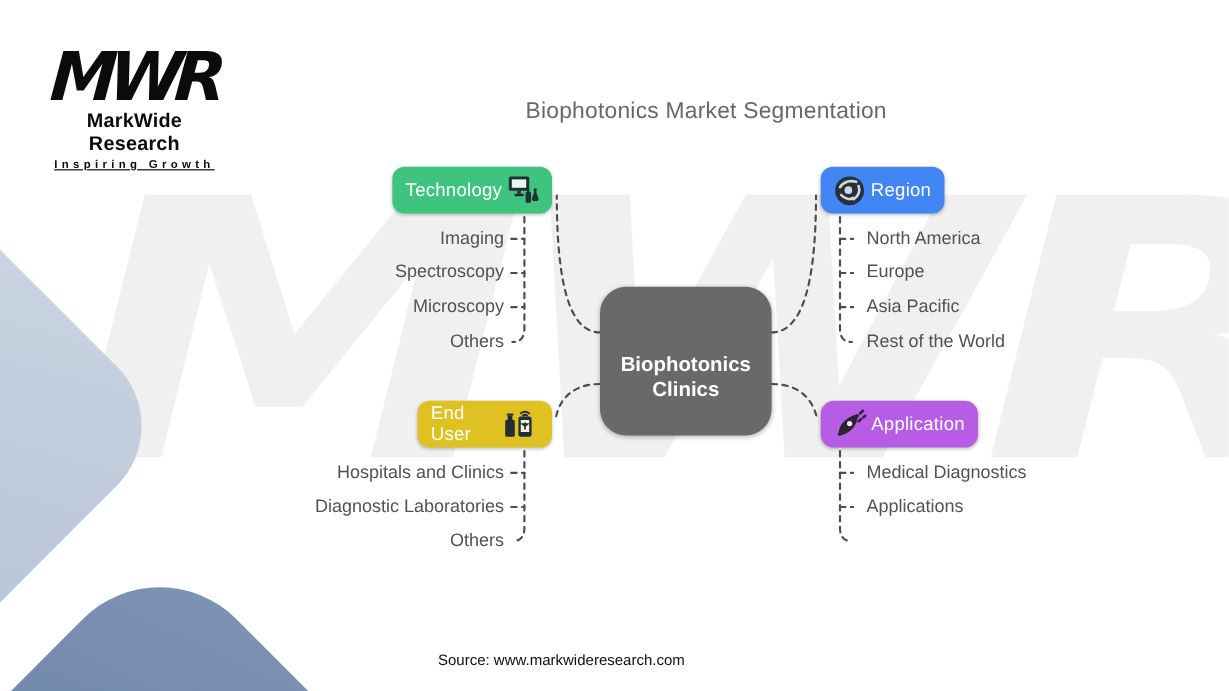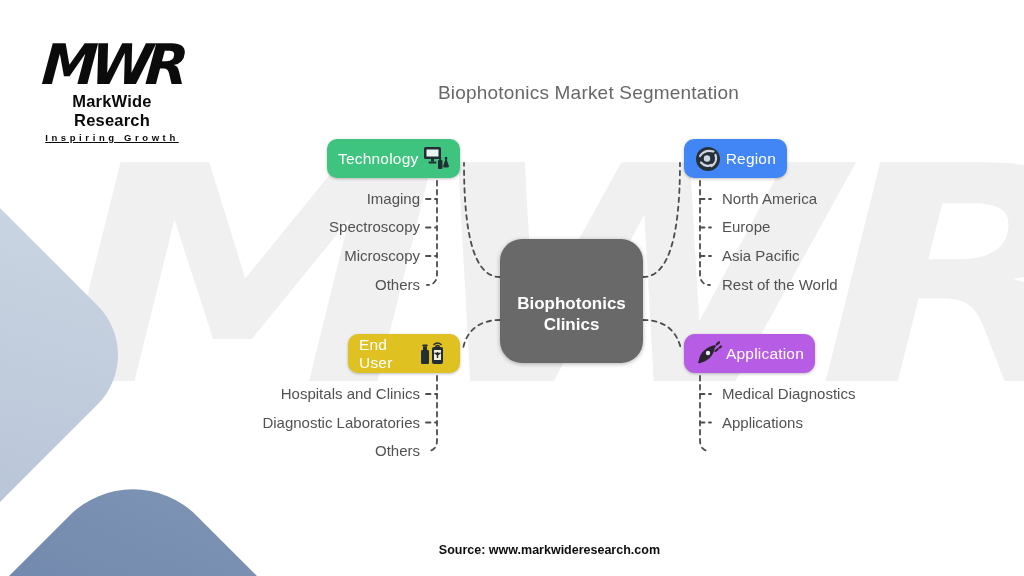--- a/index.html
+++ b/index.html
@@ -59,22 +59,22 @@
   #node-enduser{left:348px;top:334px;width:112px;height:39px;}
   #node-application{left:684px;top:334px;width:131px;height:39px;border-radius:11px;}
   
   .item{
     position:absolute;z-index:3;font-size:15px;color:#525252;line-height:20px;white-space:nowrap;
   }
   .item.left{right:604px;text-align:right;}
   .item.right{left:722px;text-align:left;}
   
   .footer-source{
-    position:absolute;left:365px;top:543px;width:295px;z-index:3;text-align:right;
-    font-size:12.5px;font-weight:700;color:#0e0e0e;
+    position:absolute;left:365px;top:543px;width:295px;z-index:3;text-align:left;
+    font-size:12.5px;font-weight:400;color:#0e0e0e;
   }
   .footer-disclaimer{
     position:absolute;right:10px;top:549px;z-index:3;text-align:right;
     font-size:11.5px;color:#1c1c1c;
   }
 </style>
 </head>
 <body>
 
 <div id="stage">

